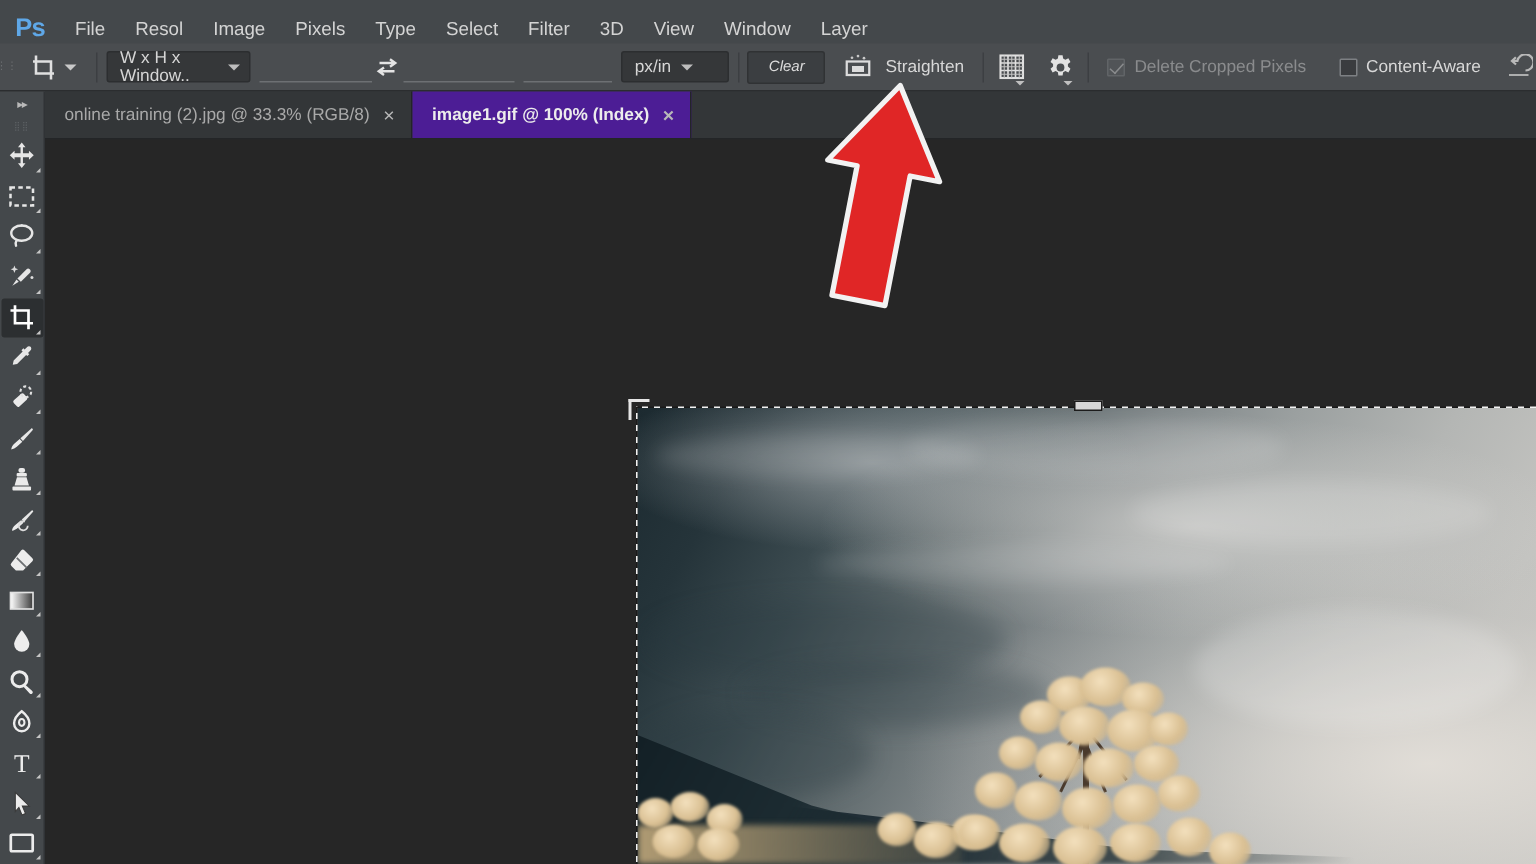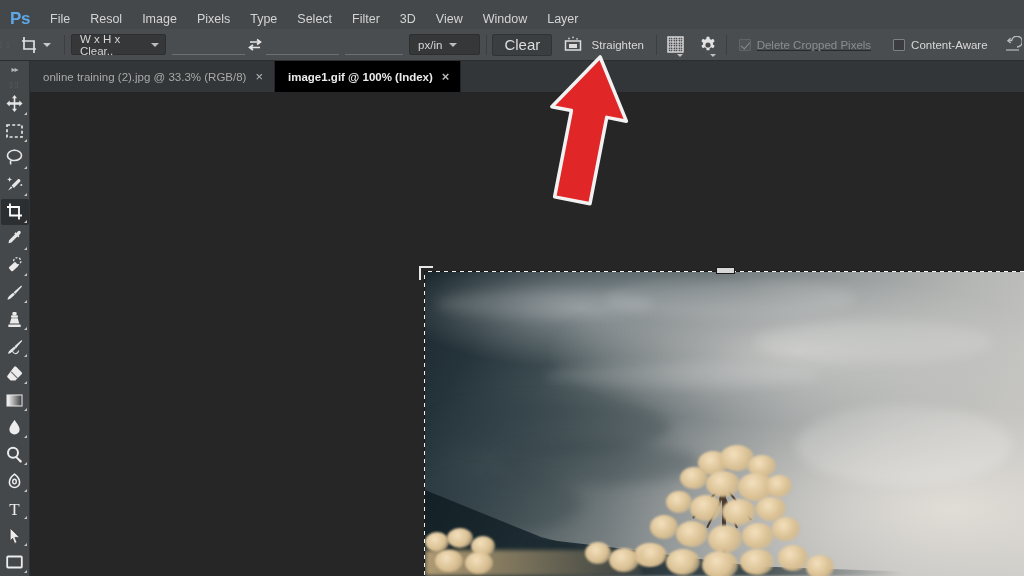--- a/index.html
+++ b/index.html
@@ -70,21 +70,21 @@
     font-size: 11.5px; color: #d0d0d0;
   }
   .num-field u { display:block; width: 100%; border-bottom: 1px solid #6d7073; height: 17px; }
 
   .swap-icon { width: 22px; height: 20px; display:flex; align-items:center; justify-content:center; }
 
   .btn-flat {
     height: 22px; min-width: 52px; padding: 0 12px;
     background: #3b3e41; border: 1px solid #303234; border-radius: 2px;
     display: flex; align-items: center; justify-content: center;
-    font-size: 15px; color: #dcdcdc;
+    font-size: 10px; color: #dcdcdc; font-style: italic;
   }
 
   .icon-btn {
     width: 26px; height: 26px; display:flex; align-items:center; justify-content:center;
     position: relative;
   }
   .icon-btn .minichev {
     position: absolute; bottom: 1px; right: 4px;
     width: 0; height: 0;
     border-left: 3px solid transparent; border-right: 3px solid transparent;
@@ -96,38 +96,38 @@
     width: 12px; height: 12px; border: 1px solid #7d8083;
     background: #3a3c3f; border-radius: 1px; position: relative;
   }
   .chk.checked { background: #5b5e61; }
   .chk.checked::after {
     content: ""; position: absolute; left: 3px; top: 0px;
     width: 4px; height: 8px; border: solid #d8d8d8;
     border-width: 0 1.6px 1.6px 0; transform: rotate(42deg);
   }
   .chk-label { font-size: 11.5px; color: #d8d8d8; white-space: nowrap; }
-  .dim { opacity: 0.45; text-decoration: underline; }
+  .dim { opacity: 0.45; }
 
   
   .tabbar {
     position: absolute; left: 30px; top: 61px; width: 994px; height: 32px;
     background: #333638;
     display: flex; align-items: stretch;
     border-bottom: 1px solid #232527;
   }
   .tab {
     display: flex; align-items: center; gap: 9px;
     padding: 0 11px 0 13px;
     font-size: 11.5px;
     border-right: 1px solid #232527;
     background: #333638; color: #a9a9a9;
     white-space: nowrap;
   }
-  .tab.active { background: #000000; color: #ececec; font-weight: bold; }
+  .tab.active { background: #4c1d95; color: #ececec; font-weight: bold; }
   .tab-close { font-size: 13px; color: #b8b8b8; line-height: 1; }
 
   
   .toolbar {
     position: absolute; left: 0; top: 61px; width: 30px; height: 515px;
     background: #44484b;
     border-right: 1px solid #303336;
     display: flex; flex-direction: column; align-items: center;
   }
   .tb-expand {
@@ -278,21 +278,21 @@
           <path d="M5 2 L5 14 L17 14" fill="none" stroke="#e0e0e0" stroke-width="1.7"></path>
           <path d="M3 6 L15 6 L15 18" fill="none" stroke="#e0e0e0" stroke-width="1.7"></path>
         </svg>
       </span>
       <span class="chev"></span>
     </div>
 
     <div class="vdiv"></div>
 
     <div class="sel-box" style="width:100px">
-      <span>W x H x Clear..</span>
+      <span>W x H x Window..</span>
       <span class="chev"></span>
     </div>
 
     <div class="num-field" style="margin-left:6px">
       <u></u>
     </div>
 
     <div class="swap-icon">
       <svg width="16" height="14" viewBox="0 0 16 14">
         <path d="M3 4 L13 4 M10 1.5 L13.5 4 L10 6.5" fill="none" stroke="#e4e4e4" stroke-width="1.6" stroke-linejoin="miter"></path>

